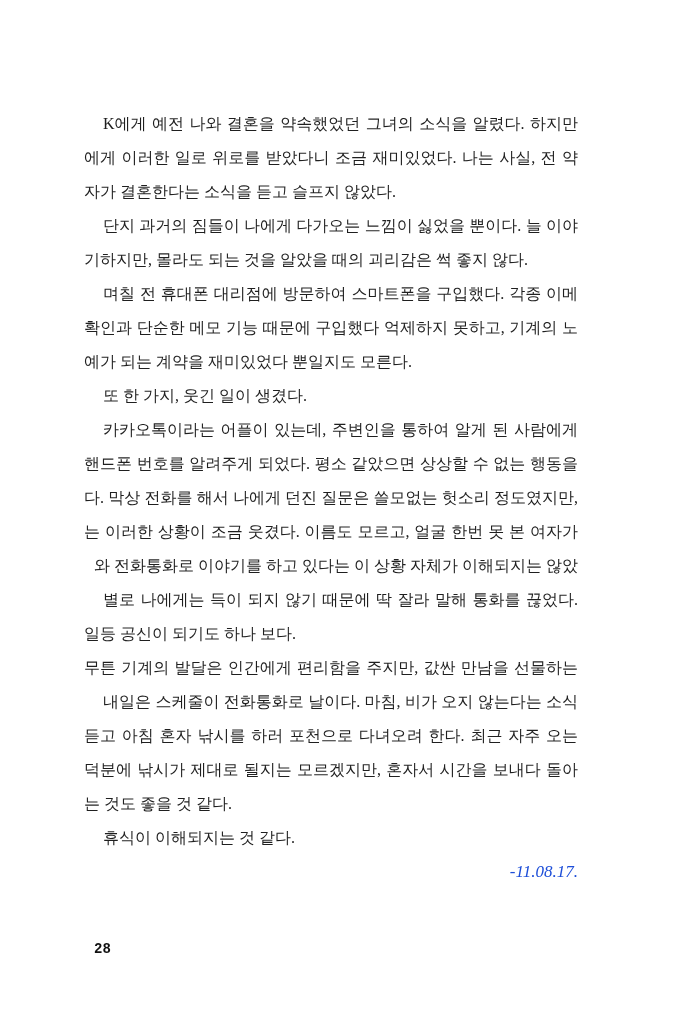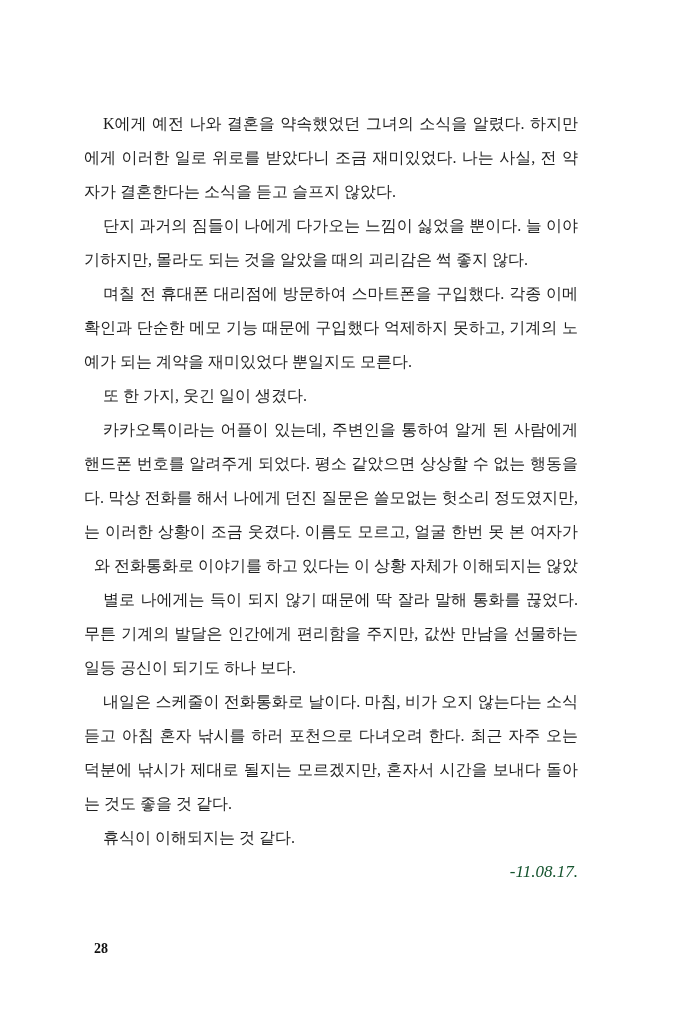--- a/index.html
+++ b/index.html
@@ -33,26 +33,26 @@
     text-align: right;
     text-align-last: left;
   }
   .ln.first { text-indent: 19px; }
   .date-line {
     height: 34px;
     text-align: right;
     text-align-last: right;
     font-style: italic;
     font-size: 17px;
-    color: #14532d;
+    color: #1d4ed8;
   }
   .page-number {
     position: absolute;
     left: 94px; top: 941px;
-    font-family: Liberation Serif, serif;
+    font-family: Liberation Mono, monospace;
     font-weight: 700;
     font-size: 14px;
     color: #111111;
   }
 </style>
 </head>
 <body>
 
 <div class="page">
 
@@ -82,22 +82,22 @@
     <div class="para">
       <div class="ln first">카카오톡이라는 어플이 있는데, 주변인을 통하여 알게 된 사람에게 나의</div>
       <div class="ln">핸드폰 번호를 알려주게 되었다. 평소 같았으면 상상할 수 없는 행동을 했</div>
       <div class="ln">다. 막상 전화를 해서 나에게 던진 질문은 쓸모없는 헛소리 정도였지만, 나</div>
       <div class="ln">는 이러한 상황이 조금 웃겼다. 이름도 모르고, 얼굴 한번 못 본 여자가 나</div>
       <div class="ln end">와 전화통화로 이야기를 하고 있다는 이 상황 자체가 이해되지는 않았다.</div>
     </div>
 
     <div class="para">
       <div class="ln first">별로 나에게는 득이 되지 않기 때문에 딱 잘라 말해 통화를 끊었다. 아</div>
+      <div class="ln end">일등 공신이 되기도 하나 보다.</div>
       <div class="ln">무튼 기계의 발달은 인간에게 편리함을 주지만, 값싼 만남을 선물하는</div>
-      <div class="ln end">일등 공신이 되기도 하나 보다.</div>
     </div>
 
     <div class="para">
       <div class="ln first">내일은 스케줄이 전화통화로 날이다. 마침, 비가 오지 않는다는 소식을</div>
       <div class="ln">듣고 아침 혼자 낚시를 하러 포천으로 다녀오려 한다. 최근 자주 오는 비</div>
       <div class="ln">덕분에 낚시가 제대로 될지는 모르겠지만, 혼자서 시간을 보내다 돌아오</div>
       <div class="ln end">는 것도 좋을 것 같다.</div>
     </div>
 
     <div class="para">

